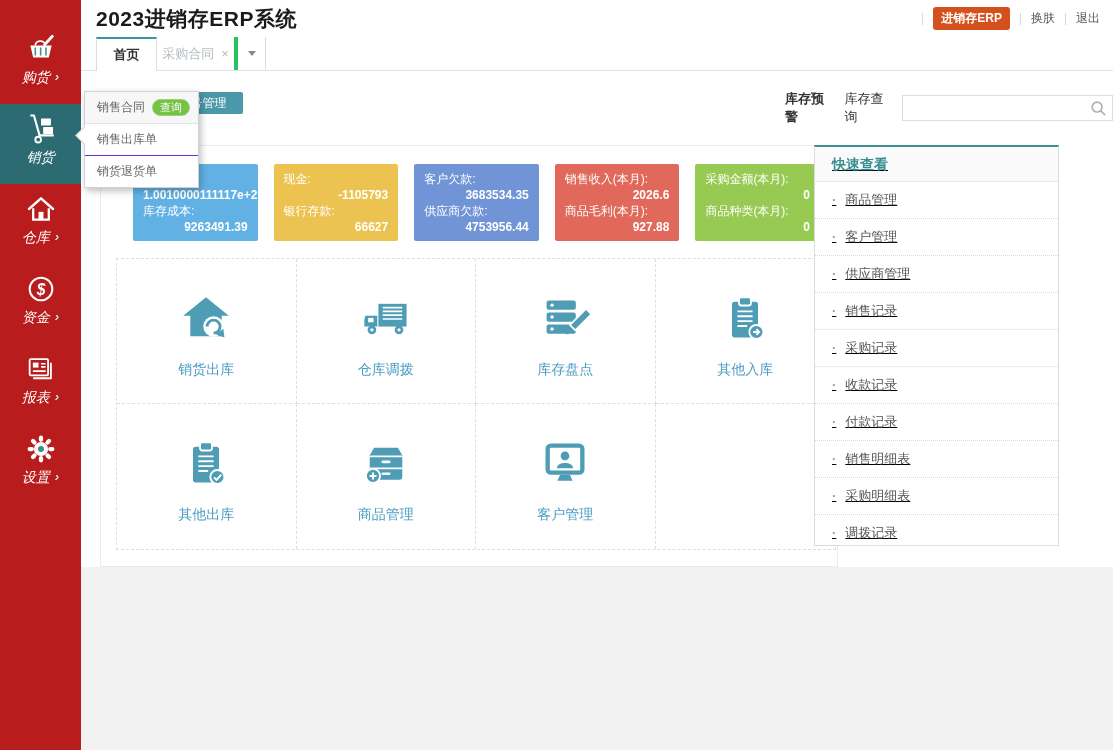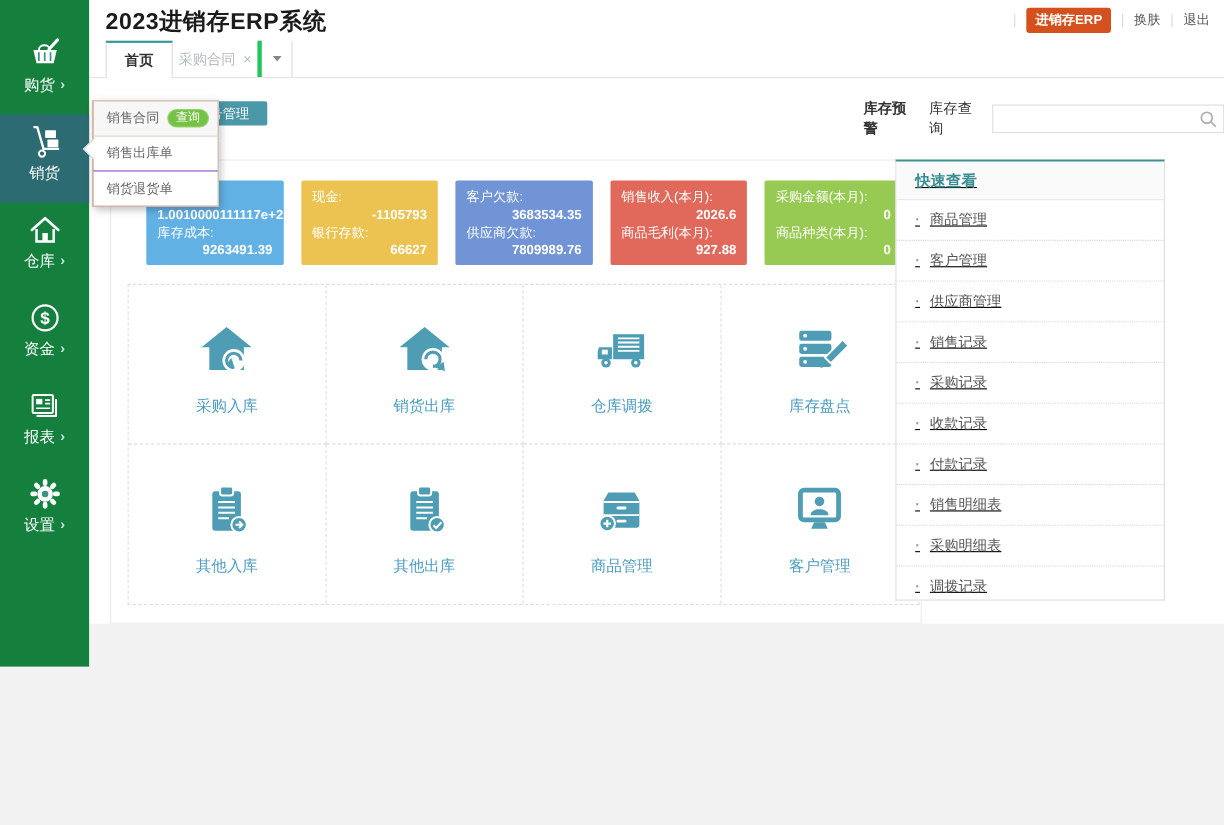--- a/index.html
+++ b/index.html
@@ -1,21 +1,21 @@
 <!DOCTYPE html>
 <html><head>
 <meta charset="utf-8">
 <style>
   html,body{margin:0;padding:0;background:#e9e9e9;}
   .stage{position:relative;width:1113px;height:750px;background:#f2f2f2;overflow:hidden;
          font-family:"Liberation Sans","DejaVu Sans",sans-serif;-webkit-font-smoothing:antialiased;}
   .content-bg{position:absolute;left:81px;top:0;width:1032px;height:567px;background:#ffffff;}
 
   
-  .sidebar{position:absolute;left:0;top:0;width:81px;height:606px;background:#15803d;z-index:5;}
+  .sidebar{position:absolute;left:0;top:0;width:81px;height:750px;background:#b91c1c;z-index:5;font-style:italic;}
   .side-list{padding-top:24px;}
   .side-item{position:relative;height:80px;box-sizing:border-box;display:flex;flex-direction:column;
              align-items:center;padding-top:8px;cursor:pointer;}
   .side-item.active{background:#2d6b72;}
   .side-icon{width:34px;height:34px;display:block;}
   .side-icon svg{width:34px;height:34px;display:block;}
   .side-label{color:#ffffff;font-size:14px;margin-top:2px;display:flex;align-items:center;gap:5px;line-height:18px;}
   .chev{color:#c6e3da;font-size:13px;font-weight:bold;line-height:14px;}
 
   
@@ -240,47 +240,36 @@
         <div class="card" style="background: rgb(236, 195, 81);">
     <div class="lbl r0l">现金:</div>
     <div class="val r0v">-1105793</div>
     <div class="lbl r1l">银行存款:</div>
     <div class="val r1v">66627</div>
   </div>
         <div class="card" style="background: rgb(112, 148, 213);">
     <div class="lbl r0l">客户欠款:</div>
     <div class="val r0v">3683534.35</div>
     <div class="lbl r1l">供应商欠款:</div>
-    <div class="val r1v">7809989.76</div>
+    <div class="val r1v">4753956.44</div>
   </div>
         <div class="card" style="background: rgb(224, 105, 91);">
     <div class="lbl r0l">销售收入(本月):</div>
     <div class="val r0v">2026.6</div>
     <div class="lbl r1l">商品毛利(本月):</div>
     <div class="val r1v">927.88</div>
   </div>
         <div class="card" style="background: rgb(151, 202, 82);">
     <div class="lbl r0l">采购金额(本月):</div>
     <div class="val r0v">0</div>
     <div class="lbl r1l">商品种类(本月):</div>
     <div class="val r1v">0</div>
   </div>
       </div>
     <div class="grid" id="grid">
-        <div class="cell">
-    <span class="s-icon">
-            <svg viewBox="0 0 48 48">
-              <path d="M24 4 L45 21 H38.5 V40 H9.5 V21 H3 Z" fill="#4e9db4"></path>
-              <circle cx="30" cy="32" r="9.5" fill="#fff"></circle>
-              <path d="M36 32 a6 6 0 1 0 -6 6" stroke="#4e9db4" stroke-width="2.6" fill="none"></path>
-              <polygon points="24,35 31,39 28,30" fill="#4e9db4"></polygon>
-            </svg>
-          </span>
-    <span class="s-label">采购入库</span>
-  </div>
         <div class="cell">
     <span class="s-icon">
             <svg viewBox="0 0 48 48">
               <path d="M24 4 L45 21 H38.5 V40 H9.5 V21 H3 Z" fill="#4e9db4"></path>
               <circle cx="31" cy="31" r="9.5" fill="#fff"></circle>
               <path d="M25 31 a6 6 0 1 1 6 6" stroke="#4e9db4" stroke-width="2.6" fill="none"></path>
               <polygon points="40,33 33,38 41,41" fill="#4e9db4"></polygon>
             </svg>
           </span>
     <span class="s-label">销货出库</span>

